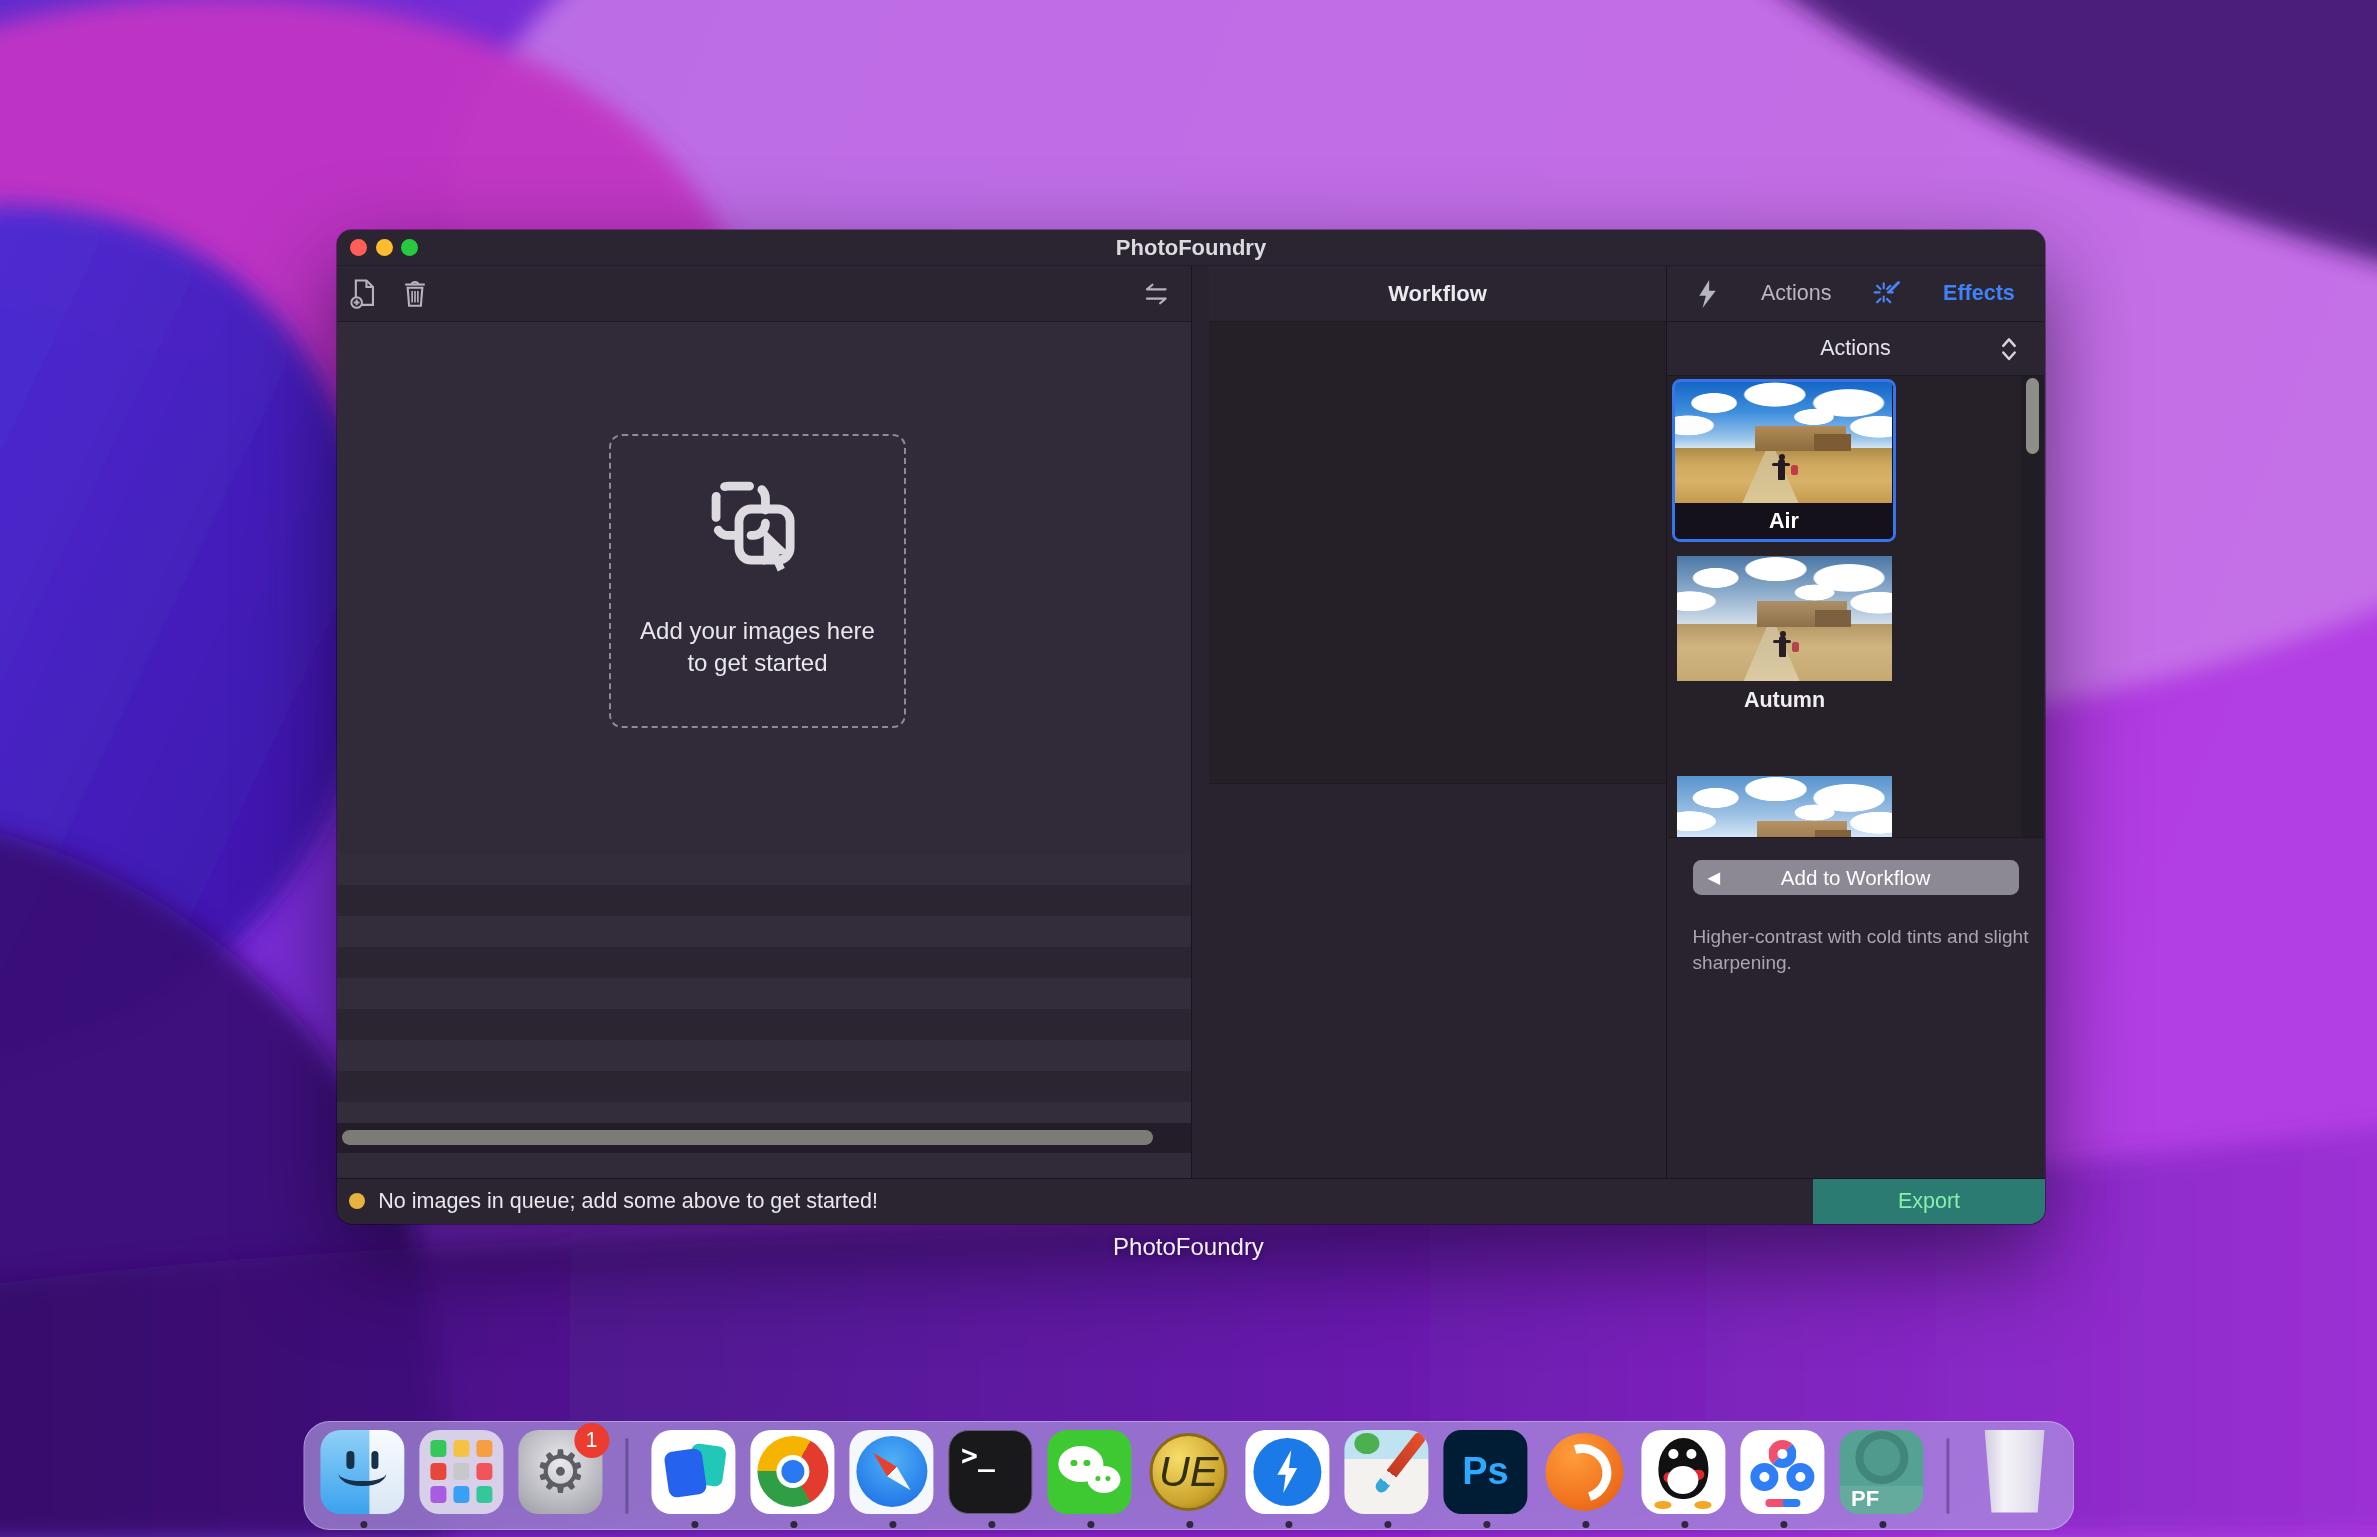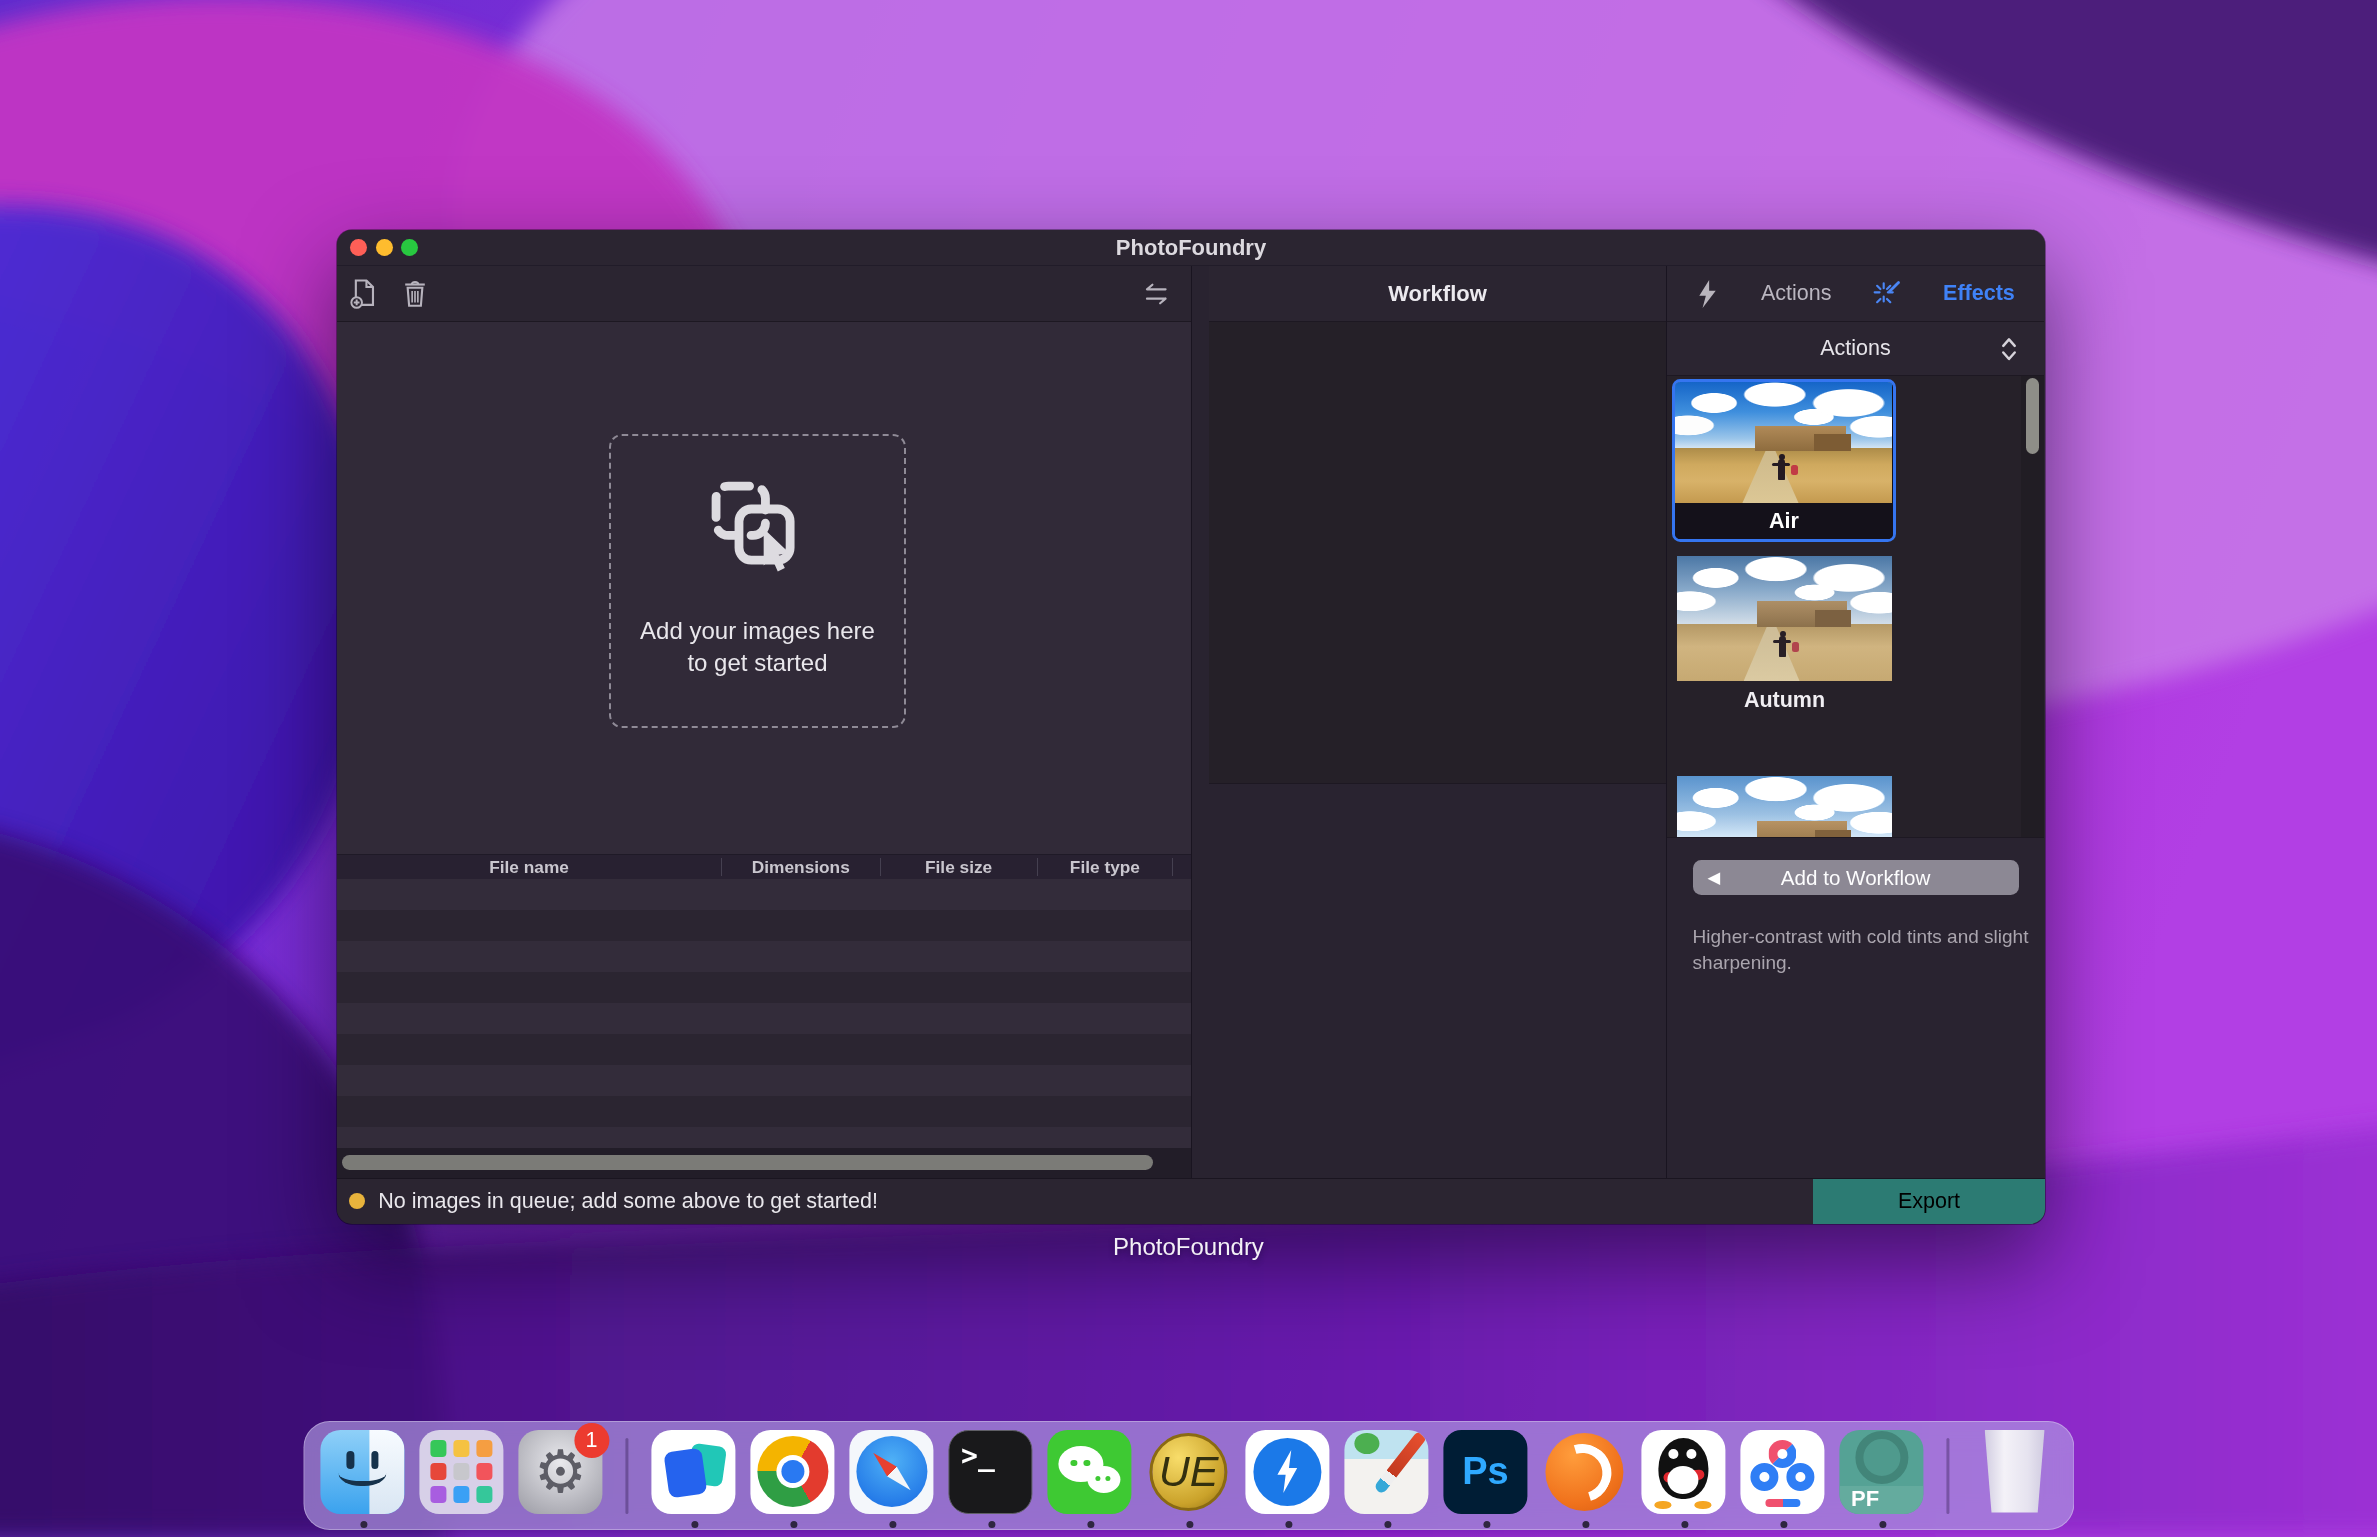--- a/index.html
+++ b/index.html
@@ -97,21 +97,21 @@
   .rlower{flex:1;border-top:0.8px solid #1d1822;background:#292330;position:relative;}
   .addbtn{position:absolute;left:25.6px;top:22px;width:326px;height:35px;border-radius:8.3px;background:#8c8894;
     display:flex;align-items:center;justify-content:center;color:#fdfdfe;font-size:20.6px;}
   .addbtn .arr{position:absolute;left:15px;font-size:16.5px;color:#fff;}
   .fxdesc{position:absolute;left:25.6px;top:86px;width:338px;color:#aaa5ae;font-size:19px;line-height:25.6px;}
 
   
   .statusbar{position:relative;height:45px;background:#2b2531;border-top:0.8px solid #1a1520;display:flex;align-items:center;}
   .sdot{width:16.5px;height:16.5px;border-radius:50%;background:#e8b33c;margin-left:11.6px;}
   .smsg{margin-left:13.2px;color:#e9e7ec;font-size:21.5px;}
-  .exportbtn{position:absolute;right:0;top:0;width:232px;height:45px;background:#2c7b73;color:#000000;
+  .exportbtn{position:absolute;right:0;top:0;width:232px;height:45px;background:#2c7b73;color:#86efac;
     font-size:21.5px;display:flex;align-items:center;justify-content:center;}
 
   .caption{position:absolute;left:0;width:2377px;top:1233px;text-align:center;color:#f3f1f6;font-size:24px;
     text-shadow:0 1.7px 6.6px rgba(20,0,40,.45);}
 
   
   .dock{position:absolute;left:50%;transform:translateX(-50%);top:1421px;height:109px;border-radius:26.4px;
     background:rgba(178,156,228,.66);border:1.7px solid rgba(255,255,255,.3);
     display:flex;align-items:center;padding:0 16.5px;gap:15px;backdrop-filter:blur(15px);}
   .dkwrap{position:relative;width:84px;height:92px;}
@@ -276,30 +276,20 @@
                 <polygon points="62,56 62,98 71,89 78,105 86,101 79,86 91,84" fill="#dddbe0"></polygon>
               </svg>
             </div>
             <div class="dz-text">
               <div>Add your images here</div>
               <div>to get started</div>
             </div>
           </div>
         </div>
 
-        <div class="ftable">
-          <div class="fth c0">File name</div>
-          <div class="vsep"></div>
-          <div class="fth c1">Dimensions</div>
-          <div class="vsep"></div>
-          <div class="fth c2">File size</div>
-          <div class="vsep"></div>
-          <div class="fth c3">File type</div>
-          <div class="vsep"></div>
-        </div>
         <div class="rows">
           <div class="trow"></div>
           <div class="trow"></div>
           <div class="trow"></div>
           <div class="trow"></div>
           <div class="trow"></div>
           <div class="trow"></div>
           <div class="trow"></div>
           <div class="trow"></div>
           <div class="trow"></div>

